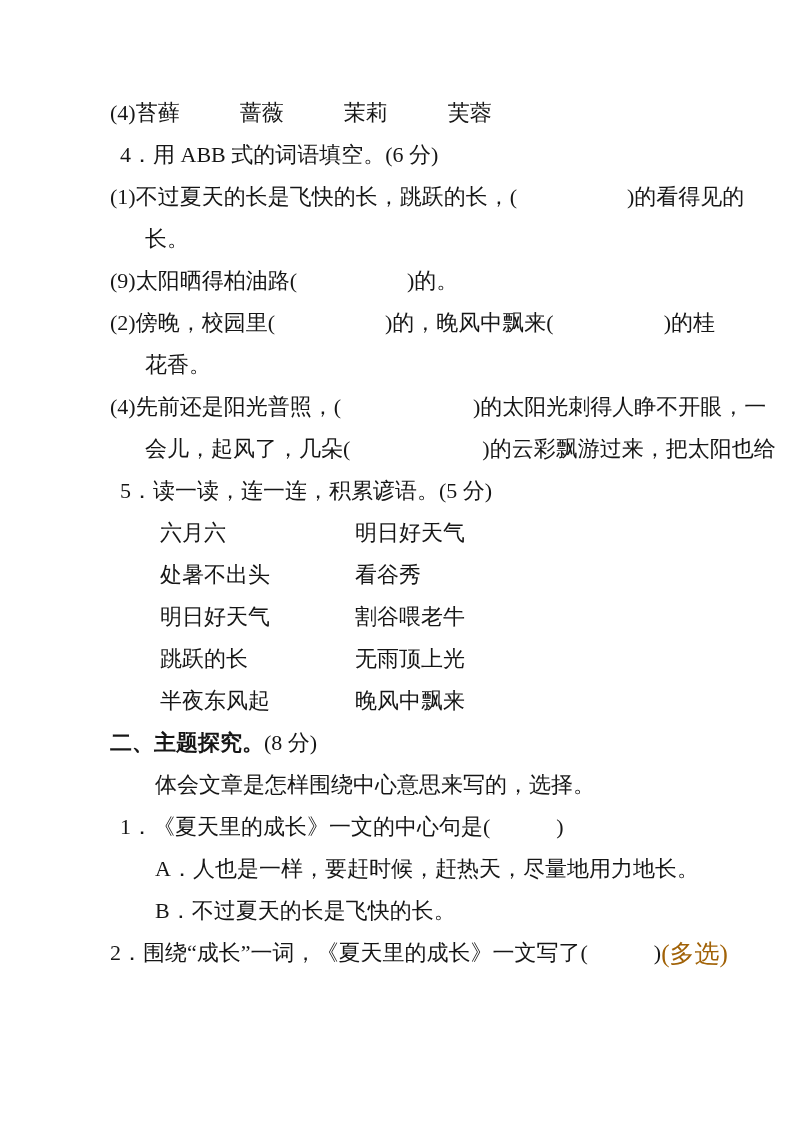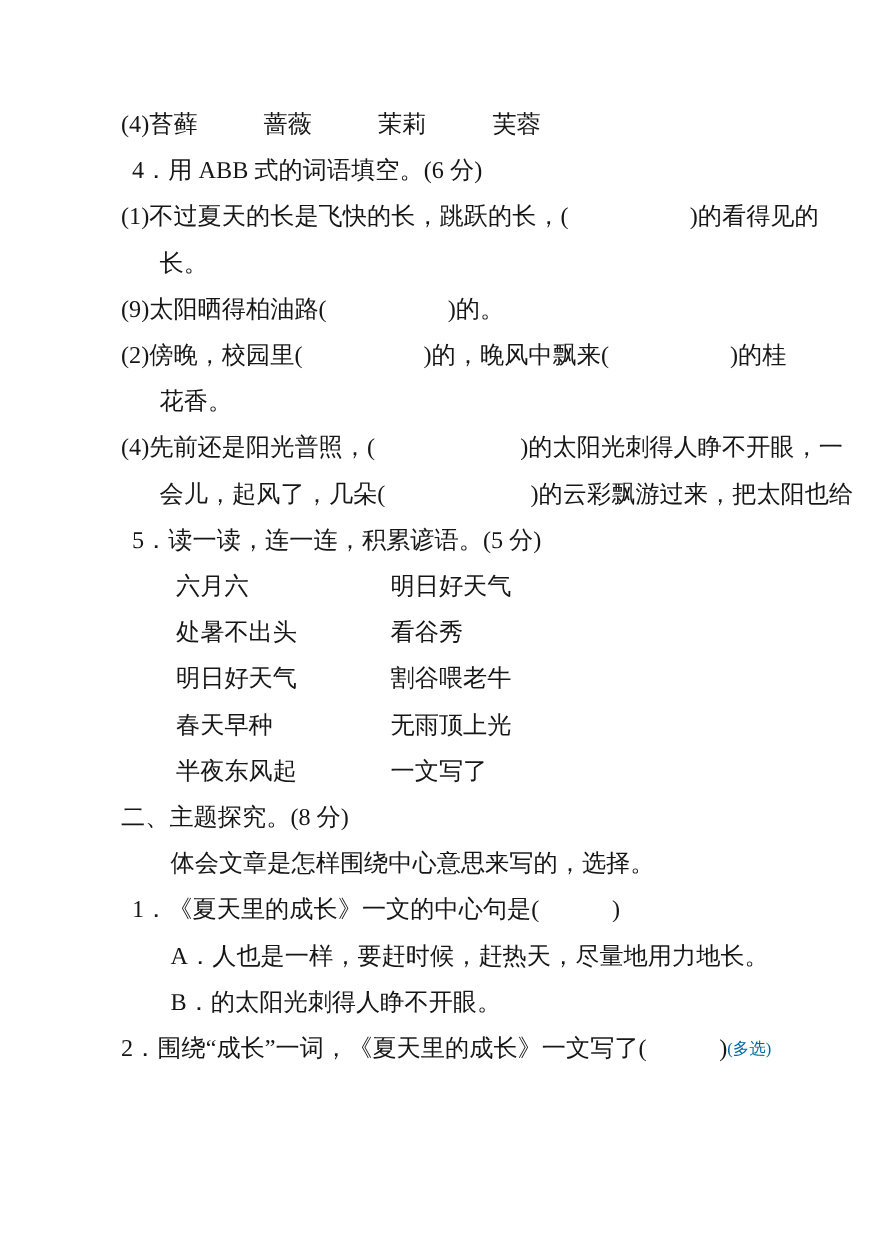--- a/index.html
+++ b/index.html
@@ -13,23 +13,23 @@
     overflow:hidden;
     margin:0 auto;
   }
   .content{position:absolute;left:110px;top:92px;right:55px;}
   .ln{height:42px;display:flex;align-items:center;white-space:pre;}
   .ind-num{padding-left:10px;}     
   .ind-cont{padding-left:35px;}    
   .ind-sub{padding-left:45px;}     
   .pair-row{padding-left:50px;}
   .pair-left{display:inline-block;width:195px;}
-  .sec-title{font-weight:normal;}
+  .sec-title{font-weight:bold;}
   .sec-score{font-weight:normal;font-family:Liberation Serif, serif;}
-  .note{font-size:15px;color:#0369a1;}
+  .note{font-size:25px;color:#a16207;}
   .wlabel{display:inline-block;}
   .word + .word{margin-left:60px;}
 </style>
 </head>
 <body>
 
 <div class="page">
   <div class="content">
 
     <div class="ln">
@@ -56,35 +56,35 @@
     </div>
     <div class="ln pair-row">
       <span class="pair-left">处暑不出头</span>
       <span class="pair-right">看谷秀</span>
     </div>
     <div class="ln pair-row">
       <span class="pair-left">明日好天气</span>
       <span class="pair-right">割谷喂老牛</span>
     </div>
     <div class="ln pair-row">
-      <span class="pair-left">春天早种</span>
+      <span class="pair-left">跳跃的长</span>
       <span class="pair-right">无雨顶上光</span>
     </div>
     <div class="ln pair-row">
       <span class="pair-left">半夜东风起</span>
-      <span class="pair-right">一文写了</span>
+      <span class="pair-right">晚风中飘来</span>
     </div>
 
     <div class="ln">
       <span class="sec-title">二、主题探究。</span>
       <span class="sec-score">(8 分)</span>
     </div>
     <div class="ln ind-sub">体会文章是怎样围绕中心意思来写的，选择。</div>
     <div class="ln ind-num">1．《夏天里的成长》一文的中心句是(　　　)</div>
     <div class="ln ind-sub">A．人也是一样，要赶时候，赶热天，尽量地用力地长。</div>
-    <div class="ln ind-sub">B．的太阳光刺得人睁不开眼。</div>
+    <div class="ln ind-sub">B．不过夏天的长是飞快的长。</div>
     <div class="ln">
       <span>2．围绕“成长”一词，《夏天里的成长》一文写了(　　　)</span>
       <span class="note">(多选)</span>
     </div>
 
   </div>
 </div>
 
 </body></html>

